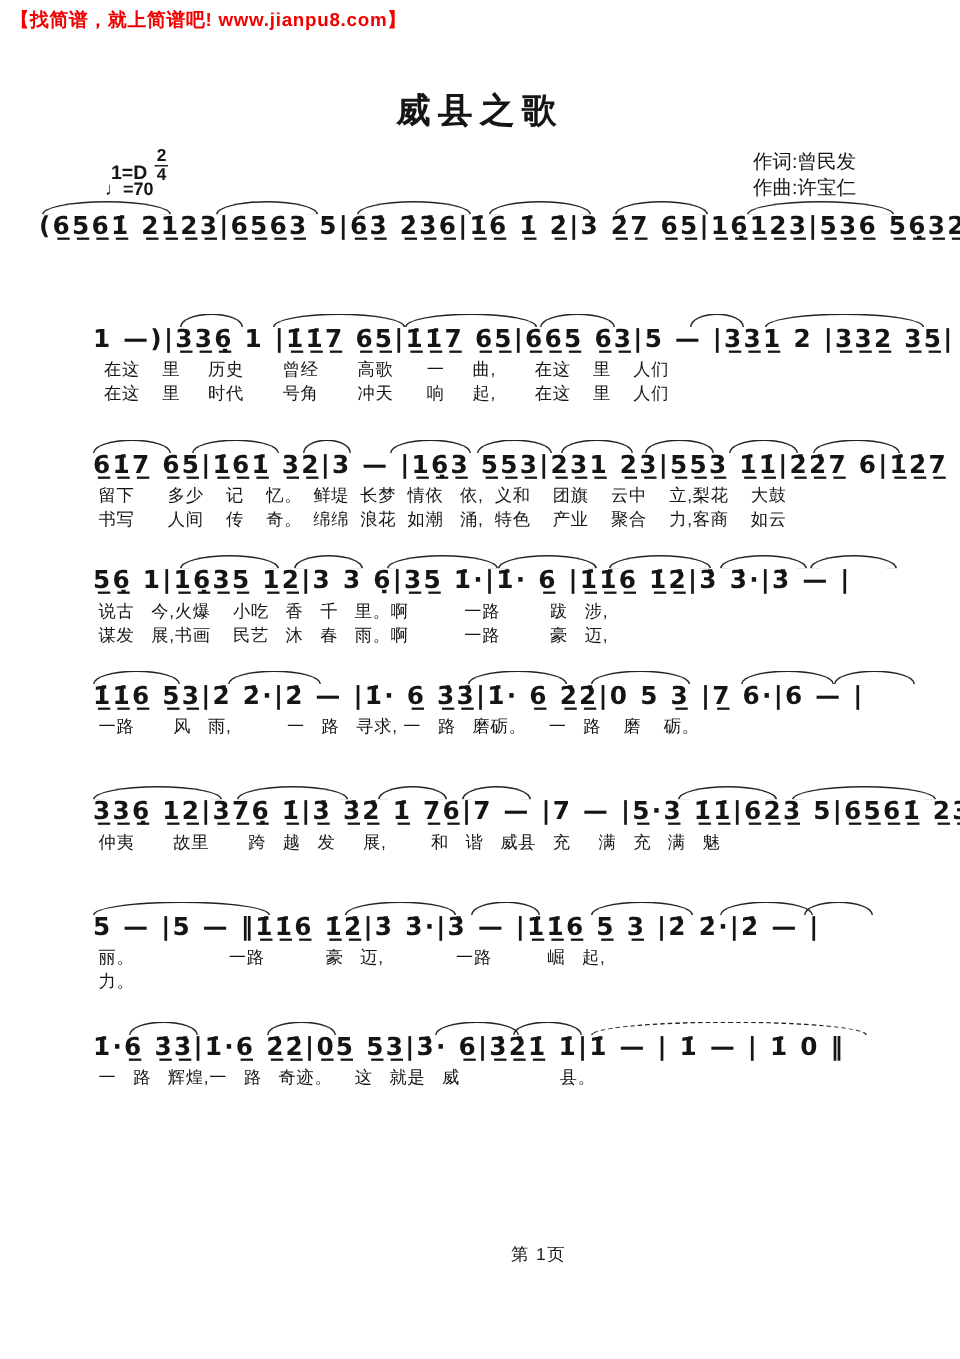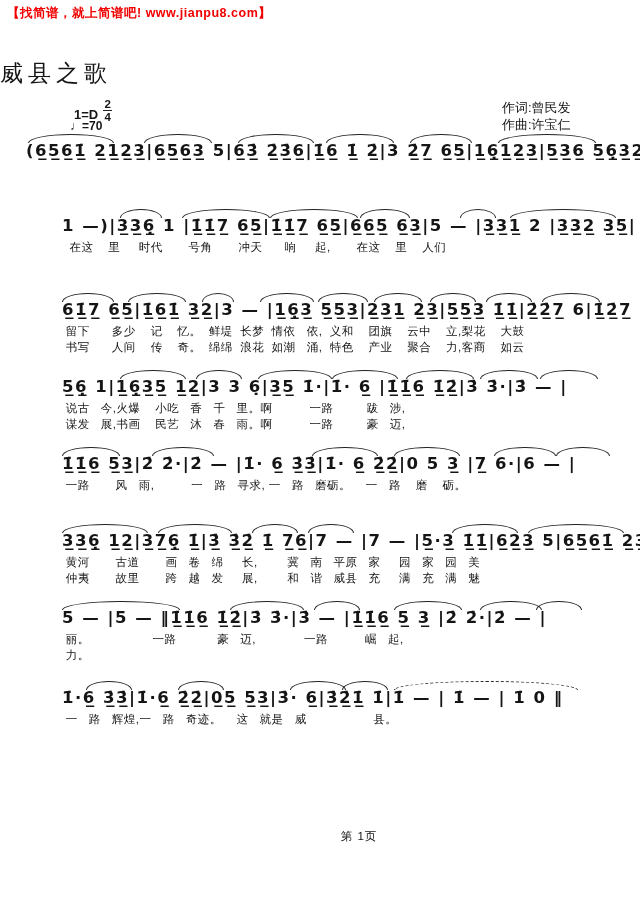--- a/index.html
+++ b/index.html
@@ -1,19 +1,19 @@
 <!DOCTYPE html>
 <html><head>
 <meta charset="utf-8">
 <style>
   html,body{margin:0;padding:0;background:#ffffff;}
   body{font-family:"Liberation Sans","DejaVu Sans",sans-serif;color:#151515;}
   .page{position:relative;width:640px;height:906px;background:#fff;overflow:hidden;}
   .watermark{position:absolute;left:7px;top:5px;font-size:12.5px;font-weight:bold;color:#f20000;letter-spacing:.5px;white-space:nowrap;}
-  .title{position:absolute;left:0;top:58px;width:100%;font-size:23px;font-weight:400;letter-spacing:5px;font-family:"DejaVu Serif",serif;}
+  .title{position:absolute;left:0;top:58px;width:100%;text-align:center;font-size:23px;font-weight:700;letter-spacing:5px;font-family:"DejaVu Serif",serif;}
   .keysig{position:absolute;left:74px;top:99px;font-size:13px;font-weight:bold;display:flex;align-items:flex-end;gap:5px;}
   .frac{display:inline-flex;flex-direction:column;align-items:center;font-size:11.5px;line-height:10px;font-weight:bold;}
   .frac .fbar{width:9px;height:1px;background:#222;margin:1px 0;}
   .tempo{position:absolute;left:70px;top:119px;font-size:12px;font-weight:bold;text-align:center;}
   .credits{position:absolute;left:502px;top:99px;font-size:13px;line-height:17px;white-space:nowrap;}
   .mline{position:absolute;left:62px;width:566px;}
   .mline.first{left:26px;width:602px;}
   .notes{position:relative;font-family:"DejaVu Sans",sans-serif;font-weight:bold;font-size:16.5px;letter-spacing:1.5px;white-space:pre;line-height:24px;}
   .lyr{font-size:11.5px;line-height:13px;white-space:pre;letter-spacing:.5px;margin-top:3px;}
   .arc{position:absolute;top:-5px;height:8px;border:1.4px solid #222;border-bottom:none;border-radius:100% 100% 0 0 / 200% 200% 0 0;}
@@ -43,20 +43,21 @@
     <div>作词:曾民发</div>
     <div>作曲:许宝仁</div>
   </div>
 
   <div class="mline first" style="top:139px">
     <div class="notes">(6̲5̲6̲1̲̇ 2̲1̲2̲3̲|6̲5̲6̲3̲ 5|6̲3̲̇ 2̲̇3̲̇6̲|1̲̇6̲ 1̲̇ 2̲̇|3 2̲̇7̲ 6̲5̲|1̲6̲̣1̲2̲3̲|5̲3̲6̲ 5̲6̲̣3̲2̲|<i class="arc" style="left: 2px; width: 84px;"></i><i class="arc" style="left: 118px; width: 66px;"></i><i class="arc" style="left: 212px; width: 74px;"></i><i class="arc" style="left: 300px; width: 66px;"></i><i class="arc" style="left: 384px; width: 60px;"></i><i class="arc" style="left: 472px; width: 96px;"></i></div>
   </div>
 
   <div class="mline" style="top:214px">
     <div class="notes">1 —)|3̲3̲6̲̣ 1 |1̲̇1̲̇7̲ 6̲5̲|1̲̇1̲̇7̲ 6̲5̲|6̲6̲5̲ 6̲3̲|5 — |3̲3̲1̲ 2 |3̲3̲2̲ 3̲5̲|<i class="arc" style="left: 58px; width: 40px;"></i><i class="arc" style="left: 120px; width: 86px;"></i><i class="arc" style="left: 208px; width: 86px;"></i><i class="arc" style="left: 298px; width: 48px;"></i><i class="arc" style="left: 398px; width: 34px;"></i><i class="arc" style="left: 448px; width: 104px;"></i></div>
+    <div class="lyr">  在这    里     历史       曾经       高歌      一     曲,       在这    里    人们</div>
     <div class="lyr">  在这    里     时代       号角       冲天      响     起,       在这    里    人们</div>
   </div>
 
   <div class="mline" style="top:298px">
     <div class="notes">6̲1̲̇7̲ 6̲5̲|1̲̇6̲1̲̇ 3̲2̲|3 — |1̲6̲̣3̲ 5̲5̲3̲|2̲3̲1̲ 2̲3̲|5̲5̲3̲ 1̲̇1̲̇|2̲̇2̲̇7̲ 6|1̲̇2̲̇7̲ 6̲3̲ |<i class="arc" style="left: 0px; width: 50px;"></i><i class="arc" style="left: 66px; width: 56px;"></i><i class="arc" style="left: 140px; width: 30px;"></i><i class="arc" style="left: 198px; width: 52px;"></i><i class="arc" style="left: 256px; width: 48px;"></i><i class="arc" style="left: 312px; width: 46px;"></i><i class="arc" style="left: 368px; width: 44px;"></i><i class="arc" style="left: 424px; width: 44px;"></i><i class="arc" style="left: 480px; width: 56px;"></i></div>
     <div class="lyr"> 留下      多少    记    忆。  鲜堤  长梦  情依   依,  义和    团旗    云中    立,梨花    大鼓</div>
     <div class="lyr"> 书写      人间    传    奇。  绵绵  浪花  如潮   涌,  特色    产业    聚合    力,客商    如云</div>
   </div>
 
   <div class="mline" style="top:375px">
@@ -65,21 +66,20 @@
     <div class="lyr"> 谋发   展,书画    民艺   沐   春   雨。啊          一路         豪   迈,</div>
   </div>
 
   <div class="mline" style="top:452px">
     <div class="notes">1̲̇1̲̇6̲ 5̲3̲|2̇ 2̇·|2̇ — |1̇· 6̲ 3̲̇3̲̇|1̇· 6̲ 2̲̇2̲̇|0 5 3̲ |7̲ 6·|6 — |<i class="arc" style="left: 0px; width: 56px;"></i><i class="arc" style="left: 90px; width: 60px;"></i><i class="arc" style="left: 250px; width: 64px;"></i><i class="arc" style="left: 332px; width: 64px;"></i><i class="arc" style="left: 432px; width: 60px;"></i><i class="arc" style="left: 494px; width: 52px;"></i></div>
     <div class="lyr"> 一路       风   雨,          一   路   寻求, 一   路   磨砺。    一   路    磨    砺。</div>
   </div>
 
   <div class="mline" style="top:529px">
     <div class="notes">3̲3̲6̲̣ 1̲2̲|3̲7̲6̲̣ 1̲̇|3̲̇ 3̲̇2̲̇ 1̲̇ 7̲6̲|7 — |7 — |5̲·3̲ 1̲̇1̲̇|6̲2̲3̲ 5|6̲5̲6̲1̲̇ 2̲3̲|<i class="arc" style="left: 0px; width: 84px;"></i><i class="arc" style="left: 96px; width: 72px;"></i><i class="arc" style="left: 190px; width: 44px;"></i><i class="arc" style="left: 246px; width: 44px;"></i><i class="arc" style="left: 390px; width: 64px;"></i><i class="arc" style="left: 466px; width: 94px;"></i></div>
-    <div class="lyr"> 黄河       古道       画   卷   绵     长,        冀   南   平原   家     园   家   园   美</div>
     <div class="lyr"> 仲夷       故里       跨   越   发     展,        和   谐   威县   充     满   充   满   魅</div>
   </div>
 
   <div class="mline" style="top:606px">
     <div class="notes">5 — |5 — ‖1̲̇1̲̇6̲ 1̲̇2̲̇|3̇ 3̇·|3̇ — |1̲̇1̲̇6̲ 5̲ 3̲ |2̇ 2̇·|2̇ — |<i class="arc" style="left: 0px; width: 116px;"></i><i class="arc" style="left: 168px; width: 72px;"></i><i class="arc" style="left: 252px; width: 44px;"></i><i class="arc" style="left: 332px; width: 66px;"></i><i class="arc" style="left: 418px; width: 60px;"></i><i class="arc" style="left: 474px; width: 44px;"></i></div>
     <div class="lyr"> 丽。                 一路           豪   迈,             一路          崛   起,</div>
     <div class="lyr"> 力。</div>
   </div>
 
   <div class="mline" style="top:686px">

